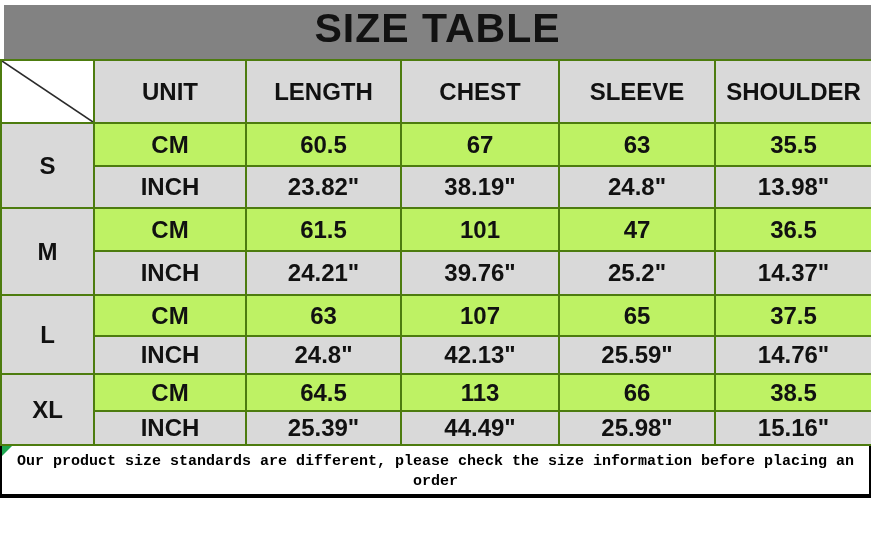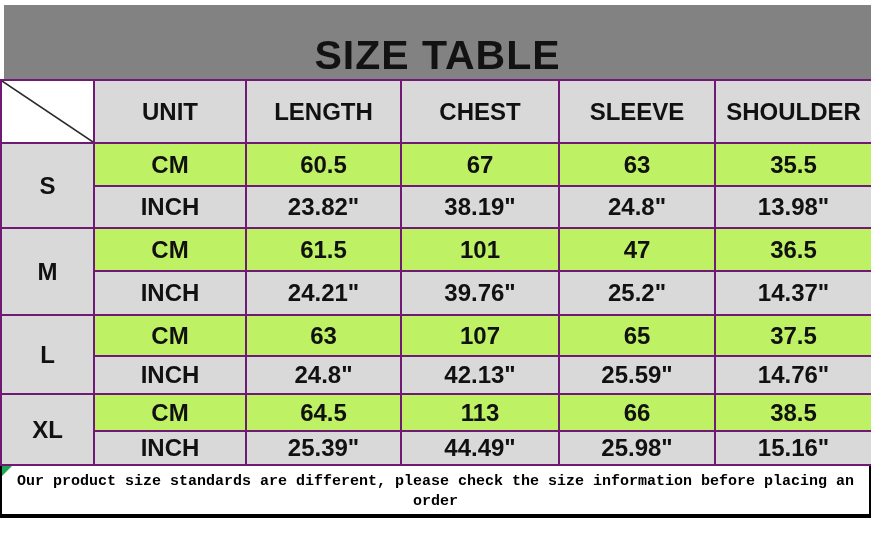--- a/index.html
+++ b/index.html
@@ -2,31 +2,31 @@
 <html><head>
 <meta charset="utf-8">
 <style>
   html,body{margin:0;padding:0;}
   body{
     width:871px;height:560px;background:#ffffff;
     font-family:"Liberation Sans", sans-serif;
     color:#111;overflow:hidden;
   }
   .title-bar{
-    margin:5px 0 0 4px;height:74px;background:#828282;
-    display:flex;align-items:flex-end;justify-content:center;
+    margin:5px 0 0 4px;height:54px;background:#828282;
+    display:flex;align-items:flex-start;justify-content:center;
   }
   .title-bar .title-text{
     font-size:41px;font-weight:bold;color:#121212;letter-spacing:1px;
   }
   table.size-table{
     border-collapse:collapse;table-layout:fixed;width:871px;
   }
   .size-table th,.size-table td{
-    border:2px solid #701a75;text-align:center;vertical-align:middle;
+    border:2px solid #4d7c0f;text-align:center;vertical-align:middle;
     font-weight:bold;padding:0;font-size:24px;overflow:hidden;
   }
   tr.rh{height:63px;}
   tr.rs-cm{height:43px;} tr.rs-in{height:42px;}
   tr.rm-cm{height:43px;} tr.rm-in{height:44px;}
   tr.rl-cm{height:41px;} tr.rl-in{height:38px;}
   tr.rx-cm{height:37px;} tr.rx-in{height:34px;}
   .hdr-cell{background:#d9d9d9;font-size:24px;}
   .diag-cell{background:#ffffff;position:relative;padding:0;}
   .diag-cell svg{position:absolute;left:0;top:0;width:100%;height:100%;display:block;}

